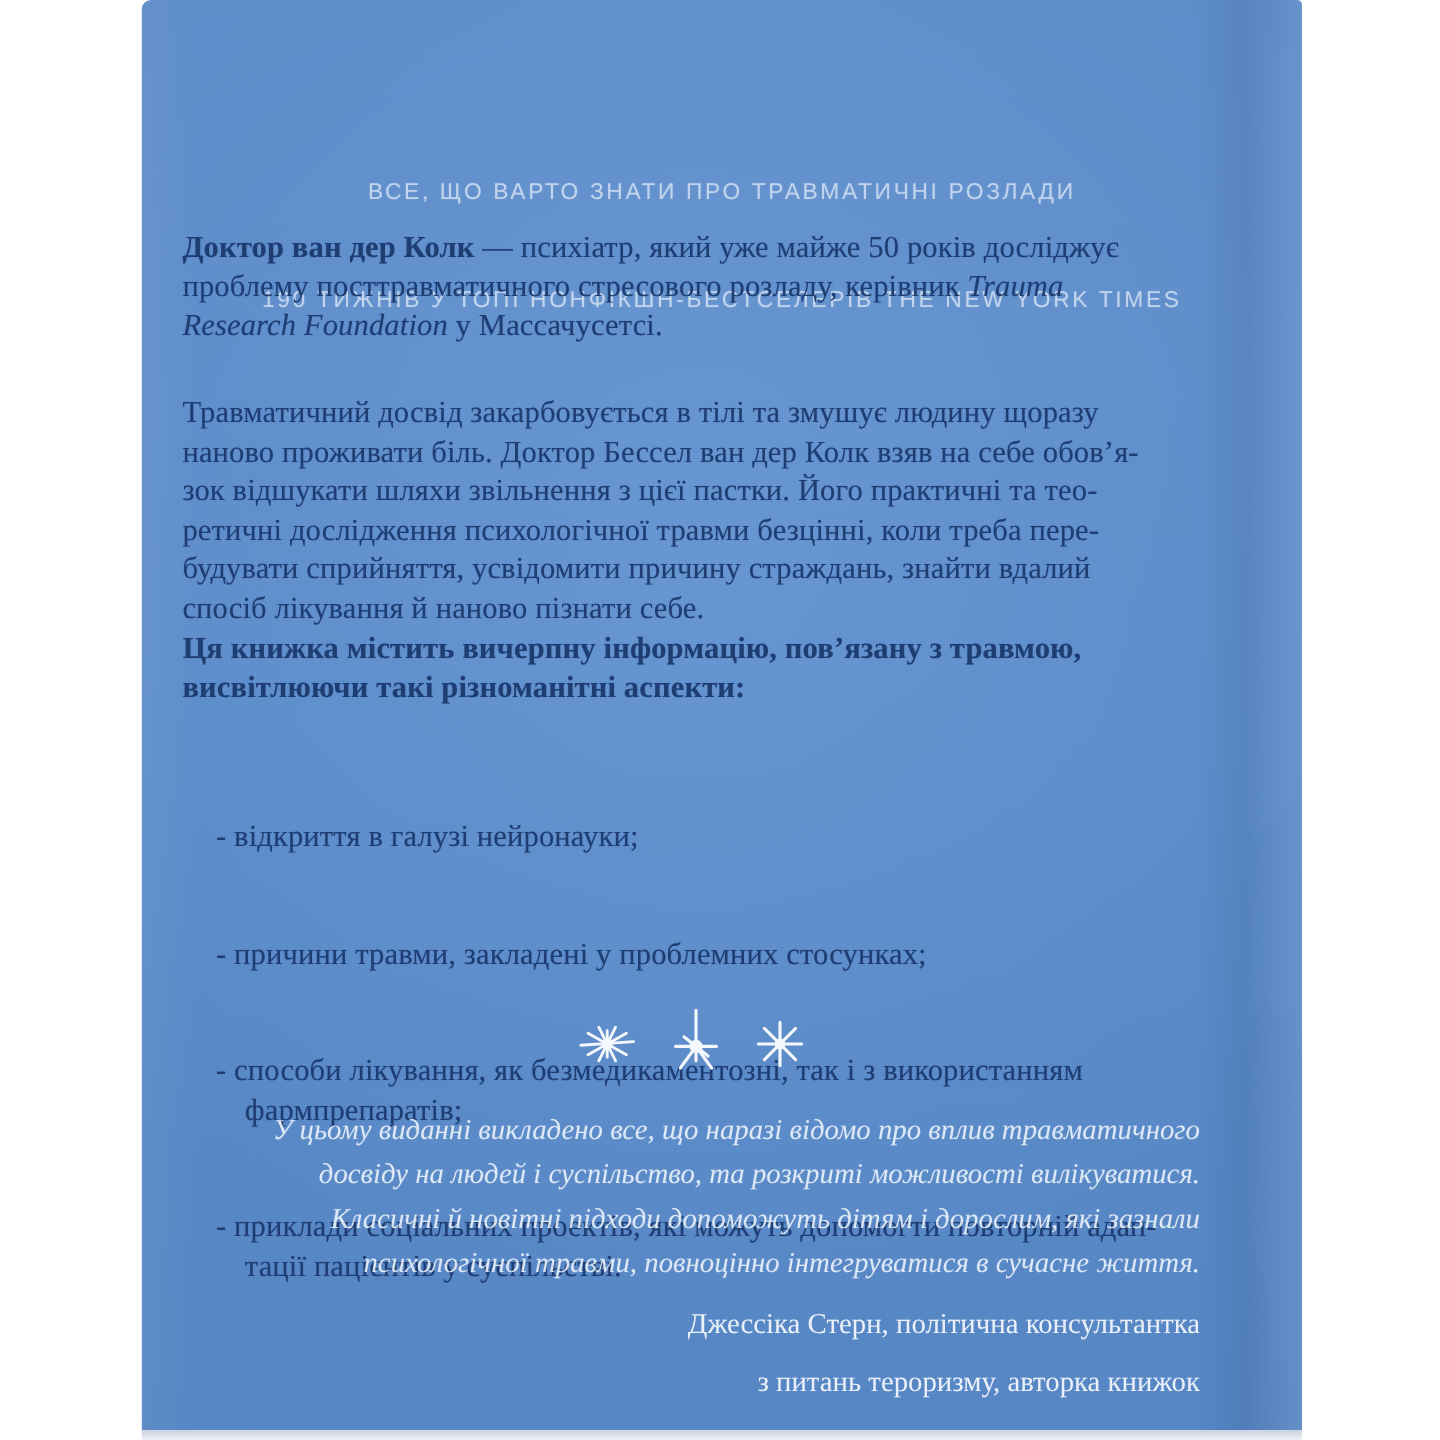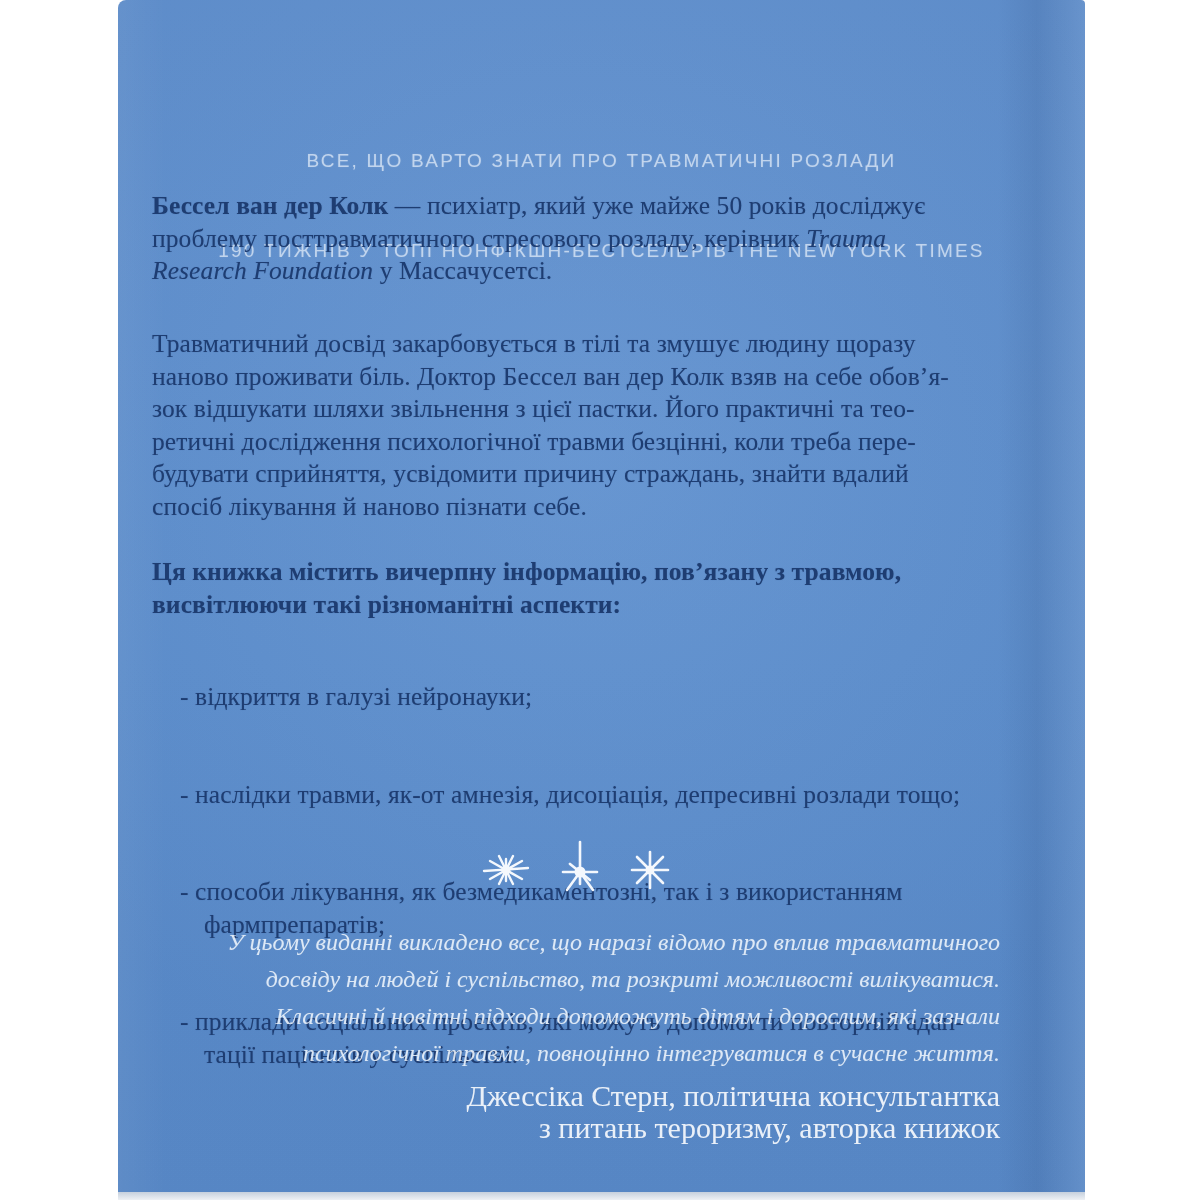--- a/index.html
+++ b/index.html
@@ -25,73 +25,73 @@
     white-space:pre;
   }
   .body-block{
     position:absolute;left:34px;width:905px;
     font-size:25.5px;line-height:32.5px;color:#1e3d72;
     white-space:pre;letter-spacing:0.1px;
     text-shadow:0 0 1px rgba(30,61,114,0.30);
   }
   .p1{top:190px;}
   .p2{top:328px;}
-  .bold-p{top:556px;font-weight:bold;}
+  .bold-p{top:524px;font-weight:bold;}
   .list{top:616px;}
   .li{padding-left:24px;text-indent:-24px;white-space:pre;margin-left:28px;}
   .b{font-weight:bold;}
   .i{font-style:italic;}
   .icons{
     position:absolute;top:840px;left:0;right:52px;height:60px;
     display:flex;justify-content:center;align-items:center;gap:28px;
   }
   .icons svg{display:block;}
   .spark{filter:blur(0.4px);}
   .quote-block{
     position:absolute;top:924px;left:28px;right:85px;text-align:right;
   }
   .quote{
     font-style:italic;font-size:24px;line-height:37px;
     color:rgba(241,247,253,0.86);white-space:pre;
     text-shadow:0 0 2px rgba(255,255,255,0.12);
   }
   .attribution{
-    margin-top:8px;font-size:30px;line-height:32px;
+    margin-top:8px;font-size:24px;line-height:48px;
     color:rgba(247,250,253,0.90);white-space:pre;
     text-shadow:0 0 1px rgba(255,255,255,0.15);
   }
 </style>
 </head>
 <body>
 
 <div class="page">
   <div class="cover">
 
     <div class="tagline">
       <div>ВСЕ, ЩО ВАРТО ЗНАТИ ПРО ТРАВМАТИЧНІ РОЗЛАДИ</div>
       <div>190 ТИЖНІВ У ТОПІ НОНФІКШН-БЕСТСЕЛЕРІВ THE NEW YORK TIMES</div>
     </div>
 
-    <div class="body-block p1"><span class="b">Бессел ван дер Колк</span><span> — психіатр, який уже майже 50 років досліджує
+    <div class="body-block p1"><span class="b">Доктор ван дер Колк</span><span> — психіатр, який уже майже 50 років досліджує
 проблему посттравматичного стресового розладу, керівник </span><span class="i">Trauma
 Research Foundation</span><span> у Массачусетсі.</span></div>
 
     <div class="body-block p2">Травматичний досвід закарбовується в тілі та змушує людину щоразу
 наново проживати біль. Доктор Бессел ван дер Колк взяв на себе обов’я-
 зок відшукати шляхи звільнення з цієї пастки. Його практичні та тео-
 ретичні дослідження психологічної травми безцінні, коли треба пере-
 будувати сприйняття, усвідомити причину страждань, знайти вдалий
 спосіб лікування й наново пізнати себе.</div>
 
     <div class="body-block bold-p">Ця книжка містить вичерпну інформацію, пов’язану з травмою,
 висвітлюючи такі різноманітні аспекти:</div>
 
     <div class="body-block list">
       <div class="li">- відкриття в галузі нейронауки;</div>
-      <div class="li">- наслідки травми, як-от амнезія, дисоціація, депресивні розлади тощо;</div>
+      <div class="li">- причини травми, закладені у проблемних стосунках;</div>
       <div class="li">- способи лікування, як безмедикаментозні, так і з використанням
 фармпрепаратів;</div>
       <div class="li">- приклади соціальних проектів, які можуть допомогти повторній адап-
 тації пацієнтів у суспільстві.</div>
     </div>
 
     <div class="icons">
       <svg class="spark" width="50" height="36" viewBox="0 0 50 36">
         <g stroke="#f4f8fd" stroke-width="2.4" stroke-linecap="round">
           <line x1="3" y1="19" x2="47" y2="16"></line>

